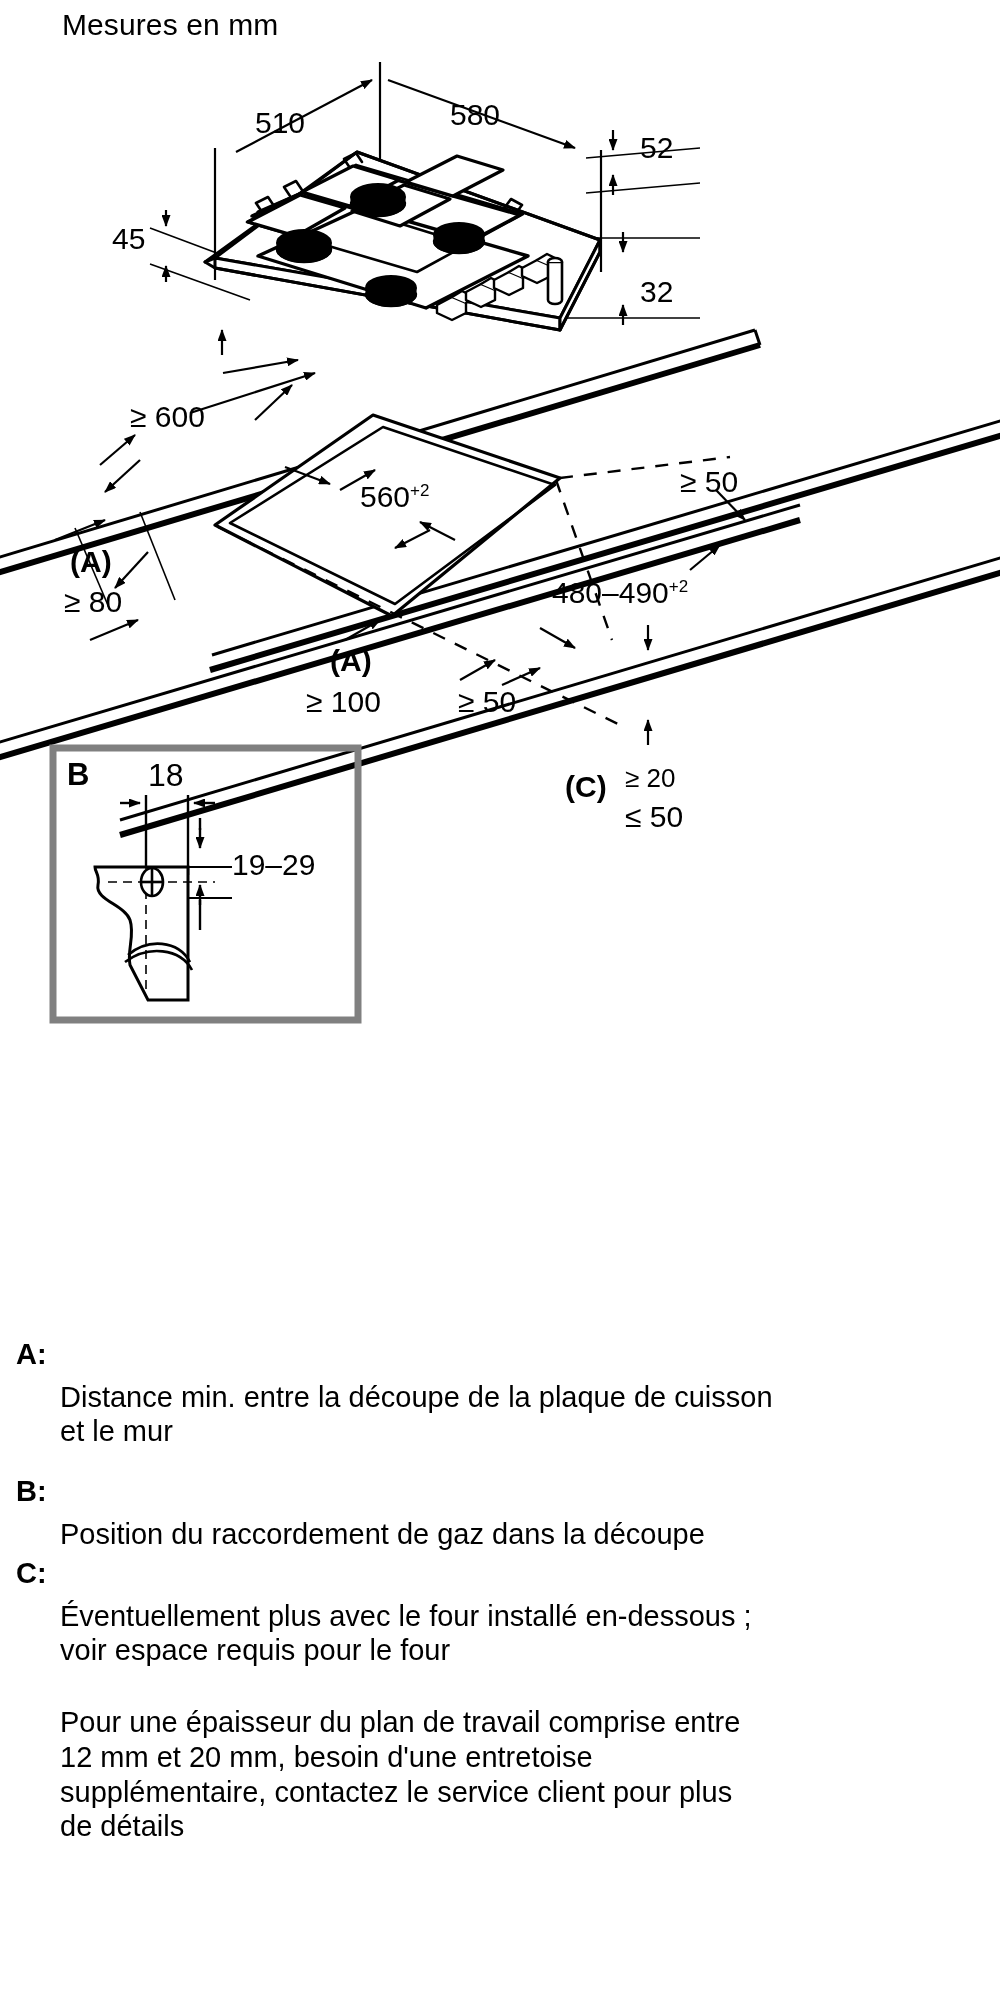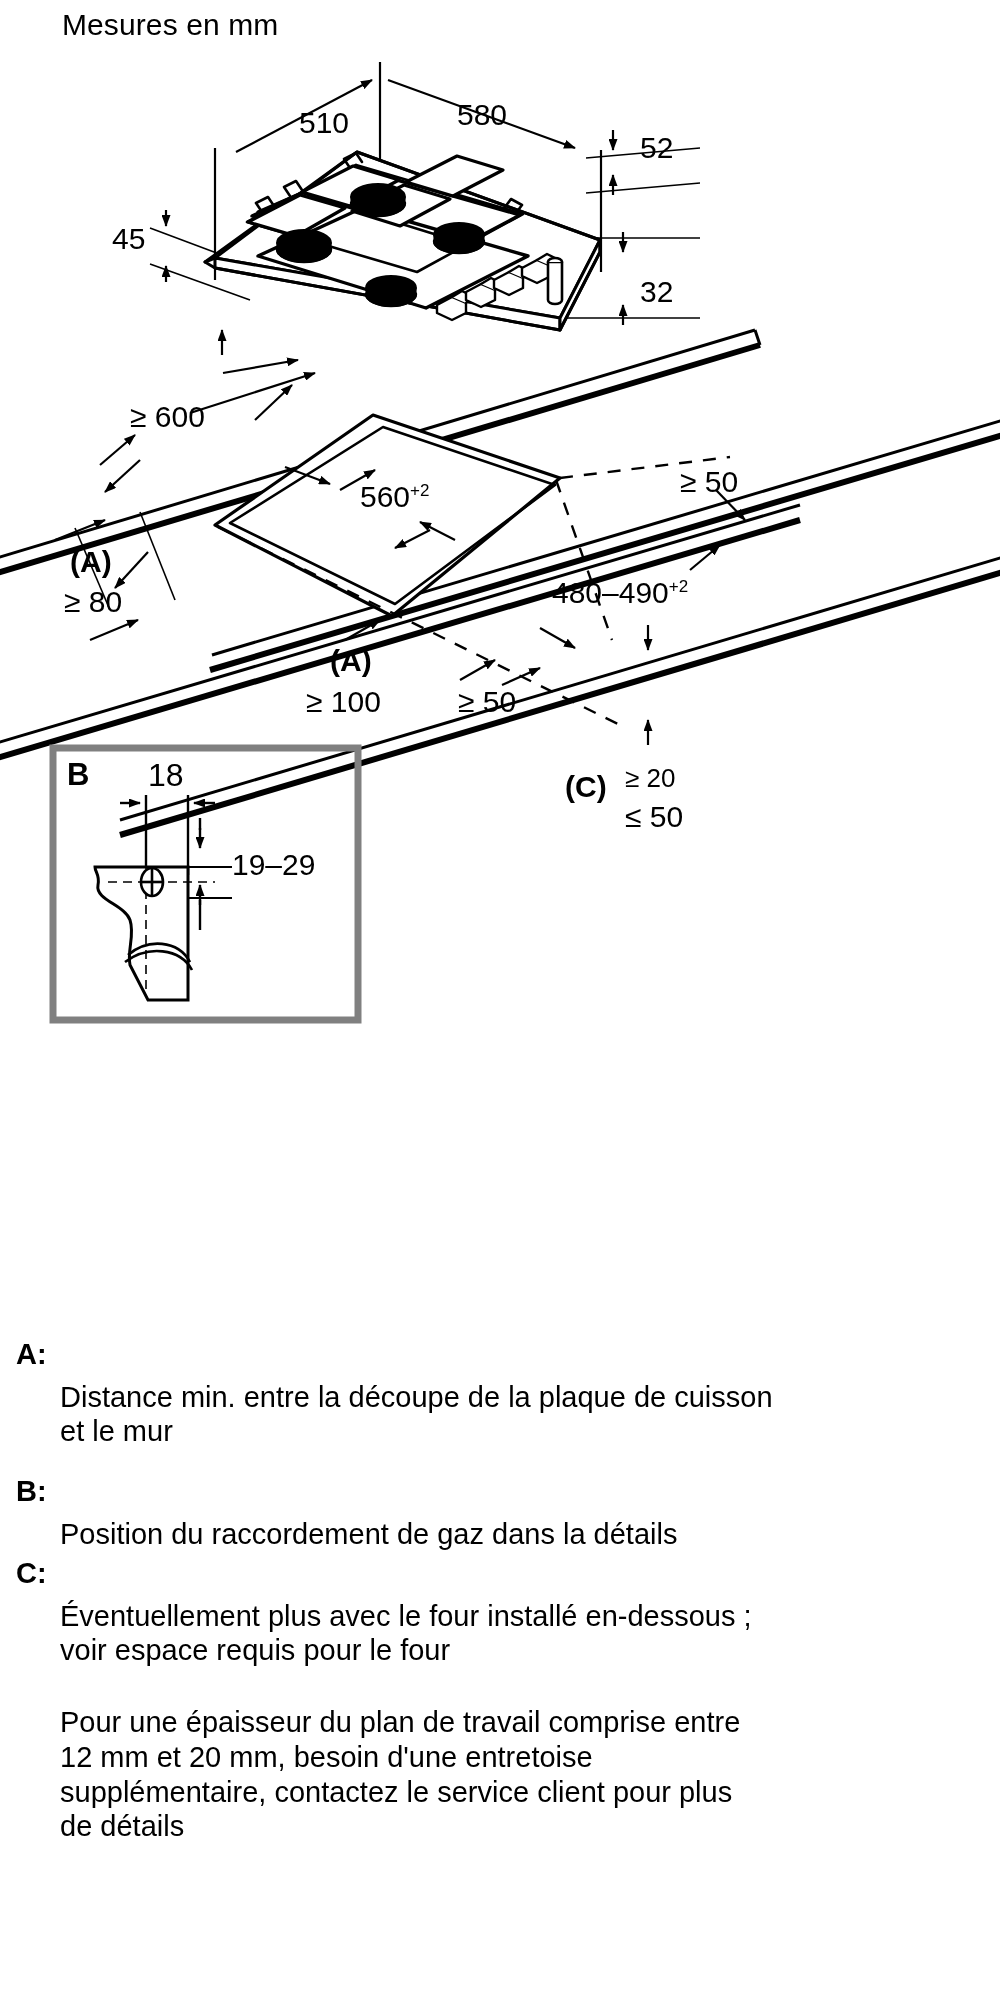--- a/index.html
+++ b/index.html
@@ -277,22 +277,22 @@
       </g>
       <g stroke="#000" stroke-width="2.6" fill="#fff">
         <ellipse cx="152" cy="882" rx="11" ry="14"></ellipse>
         <line x1="141" y1="882" x2="163" y2="882"></line>
         <line x1="152" y1="868" x2="152" y2="896"></line>
       </g>
     </g>
   </svg>
 
   <div>
-    <div style="position:absolute;left:255px;top:106px;font-size:30px;margin-left:44px;">510</div>
-    <div style="position:absolute;left:450px;top:98px;font-size:30px;margin-left:7px;">580</div>
+    <div style="position:absolute;left:255px;top:106px;font-size:30px;">510</div>
+    <div style="position:absolute;left:450px;top:98px;font-size:30px;">580</div>
     <div style="position:absolute;left:640px;top:131px;font-size:30px;">52</div>
     <div style="position:absolute;left:112px;top:222px;font-size:30px;">45</div>
     <div style="position:absolute;left:640px;top:275px;font-size:30px;">32</div>
 
     <div style="position:absolute;left:130px;top:400px;font-size:30px;">≥ 600</div>
 
     <div style="position:absolute;left:360px;top:480px;font-size:30px;">
       <span>560</span><sup style="font-size:17px;">+2</sup>
     </div>
 
@@ -319,21 +319,21 @@
     <div style="position:absolute;left:232px;top:848px;font-size:30px;">19–29</div>
   </div>
 
   <div class="legend">
     <div class="legend-row">
       <div class="legend-key">A:</div>
       <div class="legend-text">Distance min. entre la découpe de la plaque de cuisson et le mur</div>
     </div>
     <div class="legend-row tight">
       <div class="legend-key">B:</div>
-      <div class="legend-text">Position du raccordement de gaz dans la détails</div>
+      <div class="legend-text">Position du raccordement de gaz dans la découpe</div>
     </div>
     <div class="legend-row">
       <div class="legend-key">C:</div>
       <div class="legend-text">Éventuellement plus avec le four installé en-dessous ; voir espace requis pour le four</div>
     </div>
   </div>
 
   <div class="footnote">Pour une épaisseur du plan de travail comprise entre 12 mm et 20 mm, besoin d'une entretoise supplémentaire, contactez le service client pour plus de détails</div>
 
 </div>

